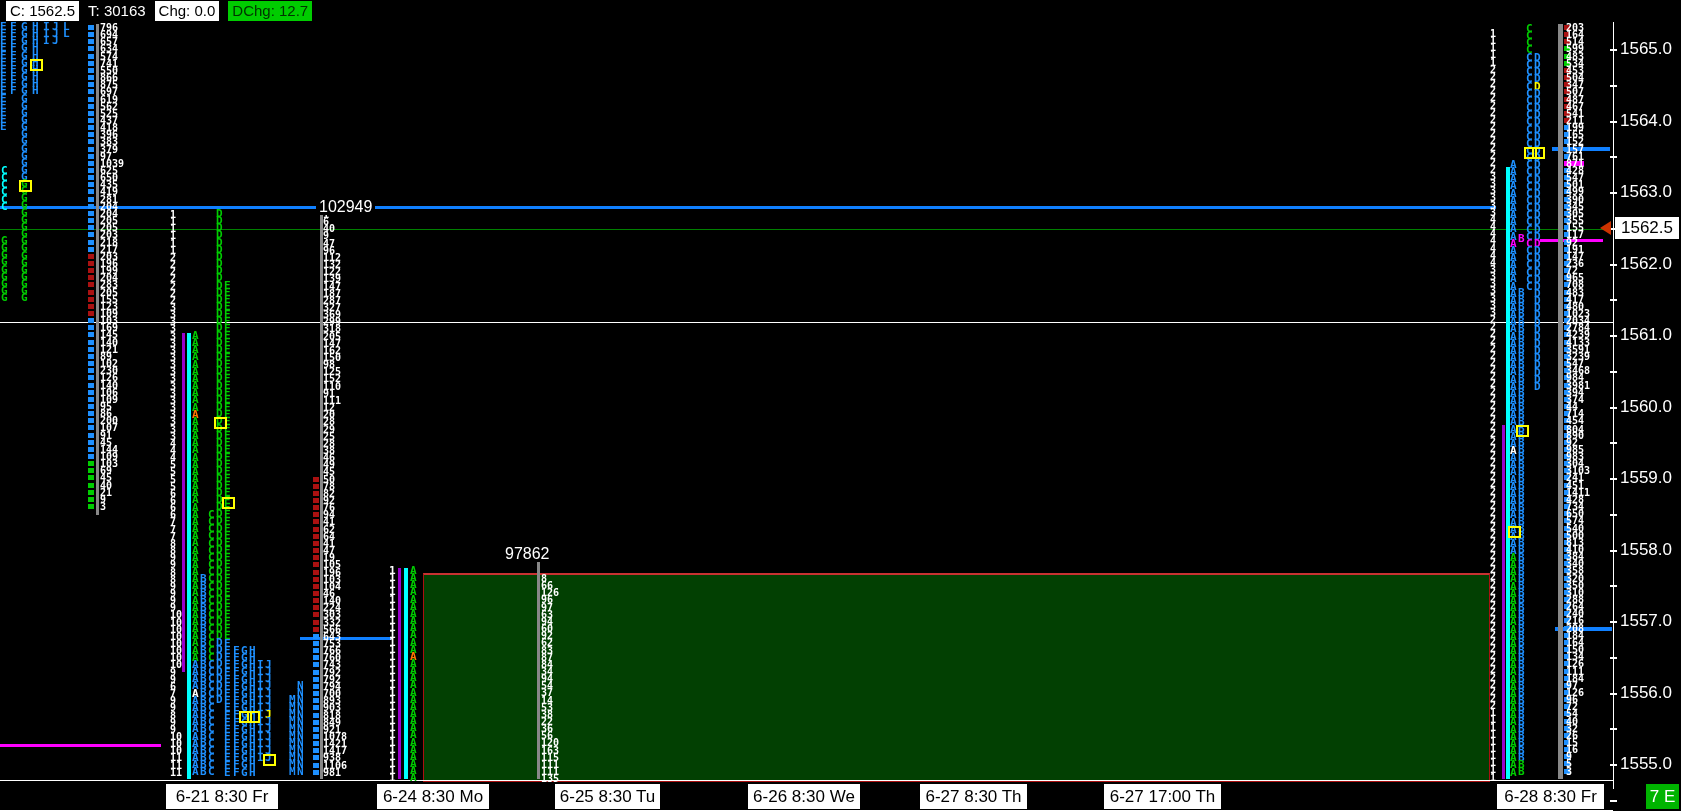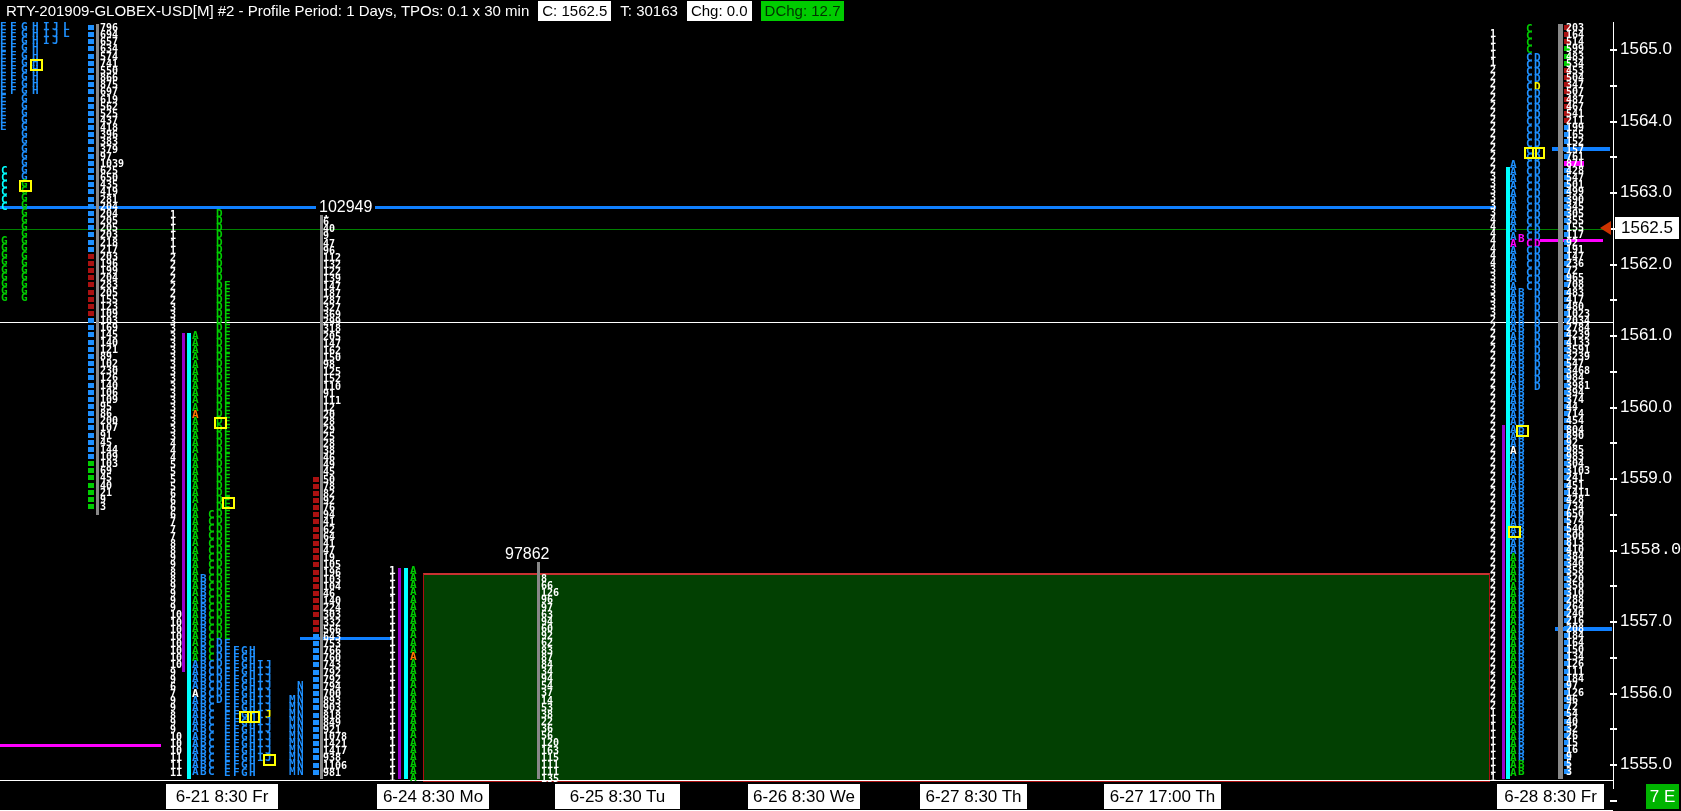--- a/index.html
+++ b/index.html
@@ -23,21 +23,20 @@
   .linelabel{position:absolute;color:#fff;font-size:16px;background:#000;padding:0 3px;line-height:17px;}
   #lastpricebox{position:absolute;background:#fff;color:#000;font-size:17px;text-align:center;z-index:30;}
   #badge{position:absolute;top:784px;height:25px;background:#00b400;color:#fff;font-size:17px;
          text-align:center;line-height:25px;}
 </style>
 </head>
 <body>
 
 <div id="app">
   <div id="titlebar">
-    <span class="tseg">RTY-201909-GLOBEX-USD[M]  #2 - Profile Period: 1 Days, TPOs: 0.1 x 30 min</span>
     <span class="tseg tbox-white">C: 1562.5</span>
     <span class="tseg">T: 30163</span>
     <span class="tseg tbox-white">Chg: 0.0</span>
     <span class="tseg tbox-green">DChg: 12.7</span>
   </div>
   <div id="chart">
       <div style="position: absolute; left: 423px; top: 551px; width: 1065px; height: 206px; background: rgb(2, 64, 2); border-width: 2px 1px 1px; border-style: solid; border-color: rgb(200, 50, 50) rgb(170, 17, 17) rgb(170, 17, 17); border-image: initial; z-index: 1;"></div>
       <div style="position: absolute; left: 0px; top: 184px; width: 1496px; height: 3px; background: rgb(16, 128, 255); z-index: 3;"></div>
       <div style="position: absolute; left: 0px; top: 207px; width: 1613px; height: 1px; background: rgb(0, 128, 0); z-index: 3;"></div>
       <div style="position: absolute; left: 0px; top: 300px; width: 1613px; height: 1px; background: rgb(255, 255, 255); z-index: 3;"></div>
@@ -1519,21 +1518,21 @@
       <div style="position: absolute; left: 1564px; top: 746.6px; width: 6px; height: 5px; background: rgb(30, 144, 255); z-index: 5;"></div>
       <div class="linelabel" style="position: absolute; left: 316px; top: 176px; z-index: 8;">102949</div>
       <div class="linelabel" style="position: absolute; left: 502px; top: 523px; z-index: 8;">97862</div>
       <div class="pricelabel" style="position: absolute; left: 1620px; top: 17px; z-index: 8;">1565.0</div>
       <div class="pricelabel" style="position: absolute; left: 1620px; top: 89px; z-index: 8;">1564.0</div>
       <div class="pricelabel" style="position: absolute; left: 1620px; top: 160px; z-index: 8;">1563.0</div>
       <div class="pricelabel" style="position: absolute; left: 1620px; top: 232px; z-index: 8;">1562.0</div>
       <div class="pricelabel" style="position: absolute; left: 1620px; top: 303px; z-index: 8;">1561.0</div>
       <div class="pricelabel" style="position: absolute; left: 1620px; top: 375px; z-index: 8;">1560.0</div>
       <div class="pricelabel" style="position: absolute; left: 1620px; top: 446px; z-index: 8;">1559.0</div>
-      <div class="pricelabel" style="position: absolute; left: 1620px; top: 518px; z-index: 8; font-family: Liberation Mono, monospace;">1558.0</div>
+      <div class="pricelabel" style="position: absolute; left: 1620px; top: 518px; z-index: 8;">1558.0</div>
       <div class="pricelabel" style="position: absolute; left: 1620px; top: 589px; z-index: 8;">1557.0</div>
       <div class="pricelabel" style="position: absolute; left: 1620px; top: 661px; z-index: 8;">1556.0</div>
       <div class="pricelabel" style="position: absolute; left: 1620px; top: 732px; z-index: 8;">1555.0</div>
       <div style="position: absolute; left: 1610px; top: 27px; width: 7px; height: 2px; background: rgb(255, 255, 255); z-index: 8;"></div>
       <div style="position: absolute; left: 1610px; top: 62.75px; width: 7px; height: 2px; background: rgb(255, 255, 255); z-index: 8;"></div>
       <div style="position: absolute; left: 1610px; top: 98.5px; width: 7px; height: 2px; background: rgb(255, 255, 255); z-index: 8;"></div>
       <div style="position: absolute; left: 1610px; top: 134.25px; width: 7px; height: 2px; background: rgb(255, 255, 255); z-index: 8;"></div>
       <div style="position: absolute; left: 1610px; top: 170px; width: 7px; height: 2px; background: rgb(255, 255, 255); z-index: 8;"></div>
       <div style="position: absolute; left: 1610px; top: 205.75px; width: 7px; height: 2px; background: rgb(255, 255, 255); z-index: 8;"></div>
       <div style="position: absolute; left: 1610px; top: 241.5px; width: 7px; height: 2px; background: rgb(255, 255, 255); z-index: 8;"></div>
@@ -1550,19 +1549,19 @@
       <div style="position: absolute; left: 1610px; top: 634.75px; width: 7px; height: 2px; background: rgb(255, 255, 255); z-index: 8;"></div>
       <div style="position: absolute; left: 1610px; top: 670.5px; width: 7px; height: 2px; background: rgb(255, 255, 255); z-index: 8;"></div>
       <div style="position: absolute; left: 1610px; top: 706.25px; width: 7px; height: 2px; background: rgb(255, 255, 255); z-index: 8;"></div>
       <div style="position: absolute; left: 1610px; top: 742px; width: 7px; height: 2px; background: rgb(255, 255, 255); z-index: 8;"></div>
       <div style="position: absolute; left: 1610px; top: 777.75px; width: 7px; height: 2px; background: rgb(255, 255, 255); z-index: 8;"></div>
       <div id="lastpricebox" style="position: absolute; left: 1615px; top: 195px; width: 64px; height: 22px; line-height: 22px;">1562.5</div>
       <div style="position: absolute; left: 1600px; top: 199px; width: 0px; height: 0px; border-top: 7px solid transparent; border-bottom: 7px solid transparent; border-right: 11px solid rgb(204, 51, 0); z-index: 9;"></div>
     </div>
 <div class="datebox" style="left: 166px; width: 112px;">6-21  8:30 Fr</div>
     <div class="datebox" style="left: 377px; width: 112px;">6-24  8:30 Mo</div>
-    <div class="datebox" style="left: 555px; width: 125px;">6-25  8:30 Tu</div>
+    <div class="datebox" style="left: 555px; width: 105px;">6-25  8:30 Tu</div>
     <div class="datebox" style="left: 748px; width: 112px;">6-26  8:30 We</div>
     <div class="datebox" style="left: 920px; width: 107px;">6-27  8:30 Th</div>
     <div class="datebox" style="left: 1104px; width: 117px;">6-27  17:00 Th</div>
     <div class="datebox" style="left: 1497px; width: 107px;">6-28  8:30 Fr</div>
     <div id="badge" style="left: 1646px; width: 33px; background: rgb(0, 180, 0);">7 E</div>
   </div>
 
 </body></html>

